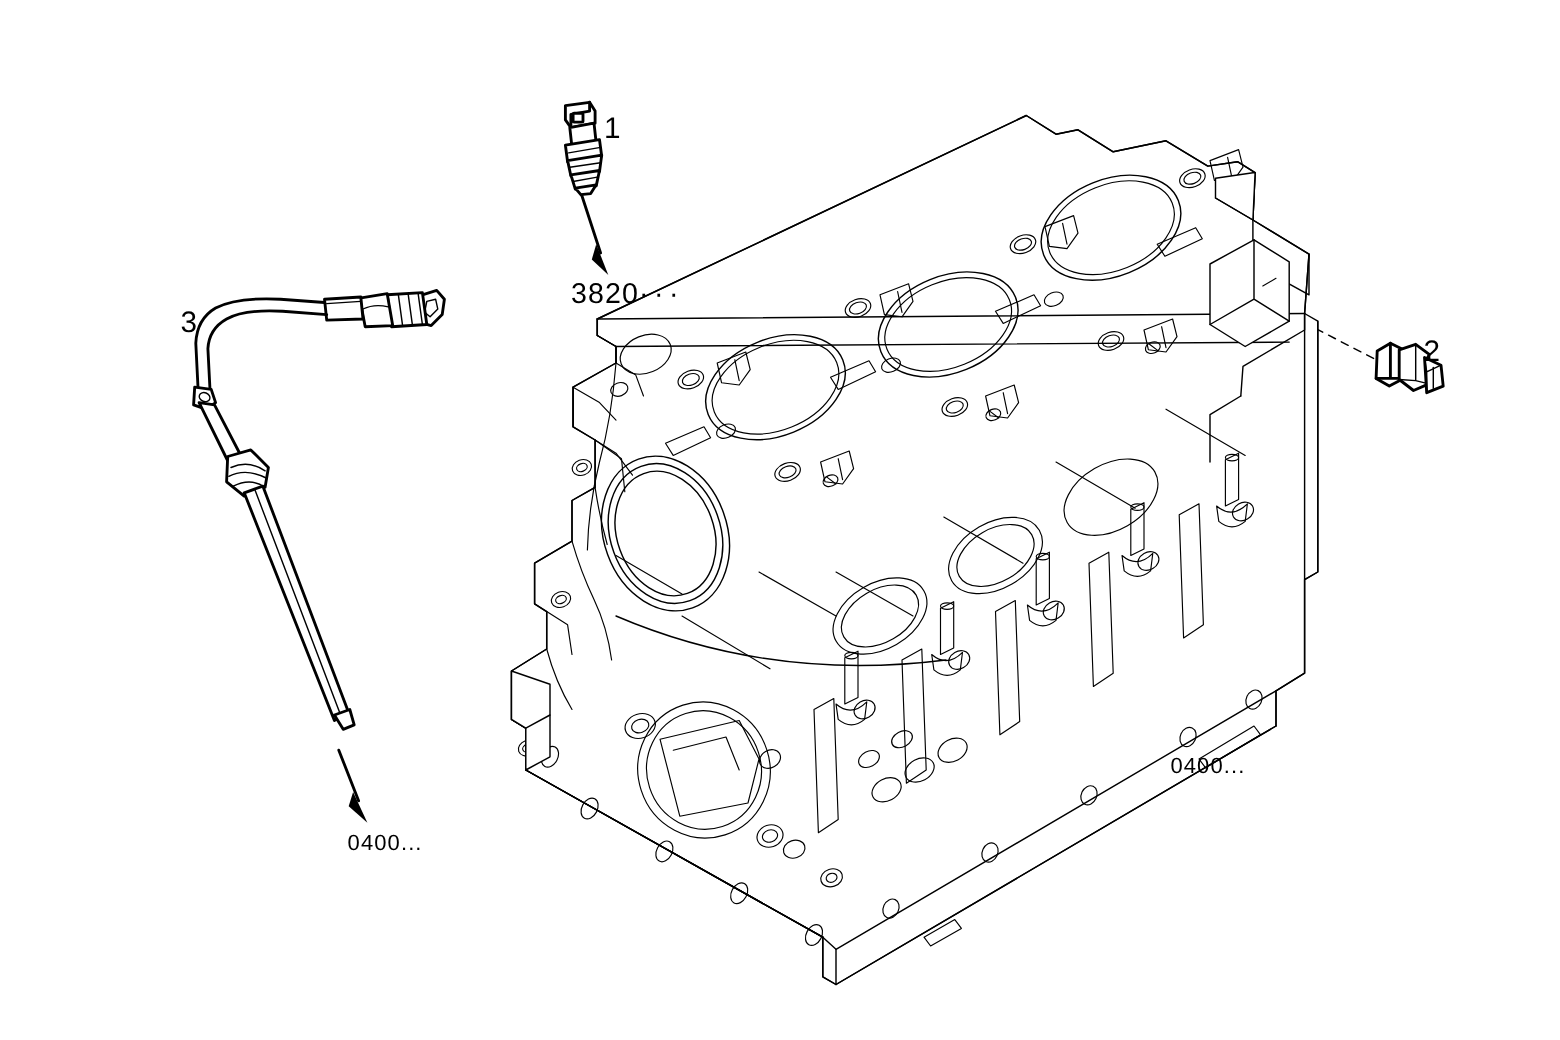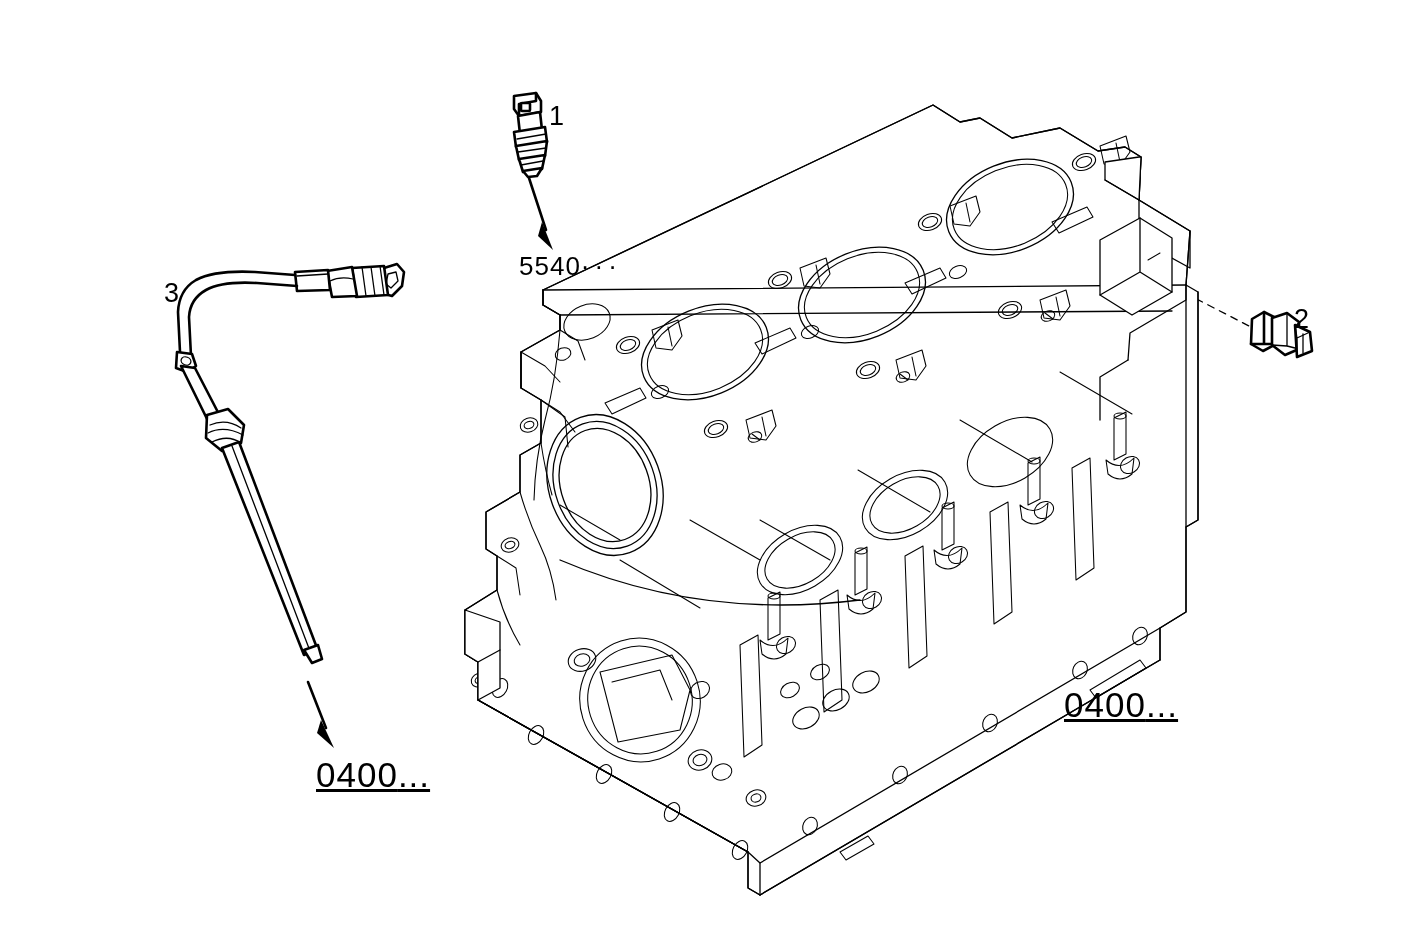--- a/index.html
+++ b/index.html
@@ -34,23 +34,22 @@
     font-family: "Liberation Sans", sans-serif;
     white-space: nowrap;
     line-height: 1;
     user-select: none;
   }
   .item-num {
     font-size: 27px;
     letter-spacing: 0px;
   }
   .ref-code {
-    font-size: 35px;
+    font-size: 20px;
     letter-spacing: 1px;
-    text-decoration: underline;
   }
   .ref-code-wide {
     font-size: 26px;
     letter-spacing: 1px;
   }
   .ref-code-wide .dots {
     letter-spacing: 5px;
     font-size: 26px;
   }
 </style>
@@ -372,21 +371,21 @@
       <path class="ln-t" d="M1090 690 L1140 660 L1146 668 L1096 698 Z"></path>
       <path class="ln-t" d="M840 852 L868 836 L874 844 L846 860 Z"></path>
 
       <path class="fillw" d="M465 610 L465 654 L478 662 L478 700 L500 688 L500 622 Z"></path>
       <path class="ln" d="M478 662 L500 650"></path>
     </g>
   </svg>
 
   <div class="lbl item-num" style="left:549px; top:103px;">1</div>
 
-  <div class="lbl ref-code-wide" style="left:519px; top:253px;"><span>5540</span><span class="dots">···</span></div>
+  <div class="lbl ref-code-wide" style="left:519px; top:253px;"><span>3820</span><span class="dots">···</span></div>
 
   <div class="lbl item-num" style="left:1294px; top:306px;">2</div>
 
   <div class="lbl item-num" style="left:164px; top:280px;">3</div>
 
   <div class="lbl ref-code" style="left:316px; top:757px;"><span>0400</span><span>...</span></div>
 
   <div class="lbl ref-code" style="left:1064px; top:687px;"><span>0400</span><span>...</span></div>
 
 </div>

